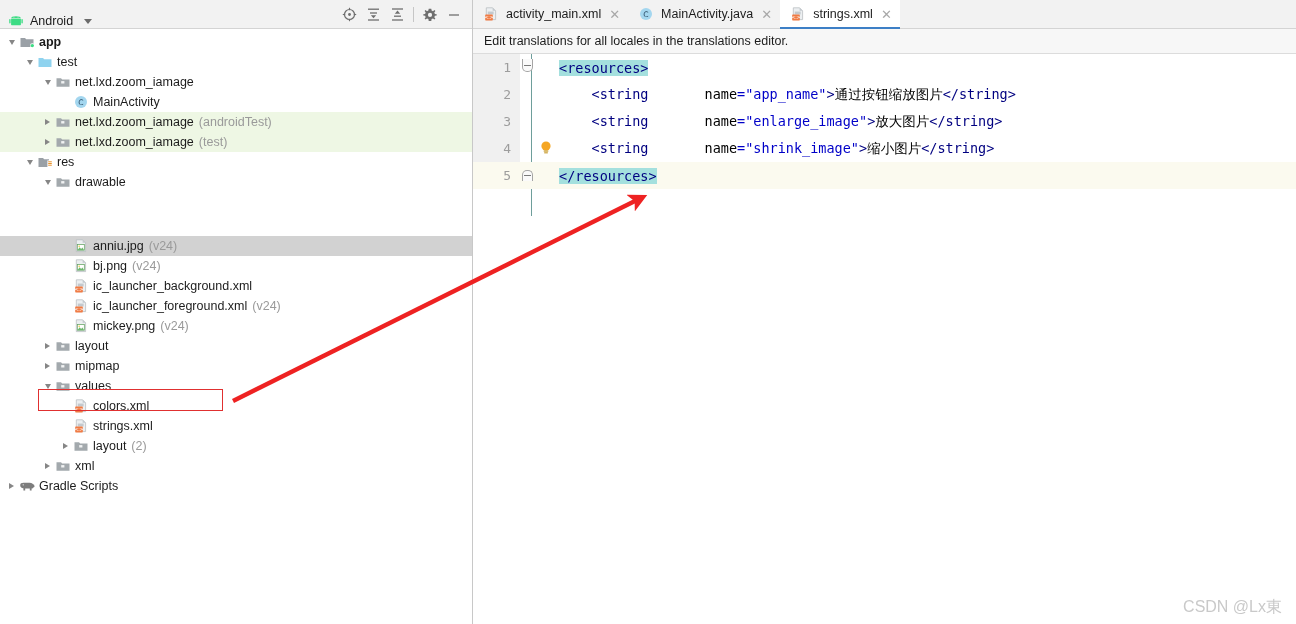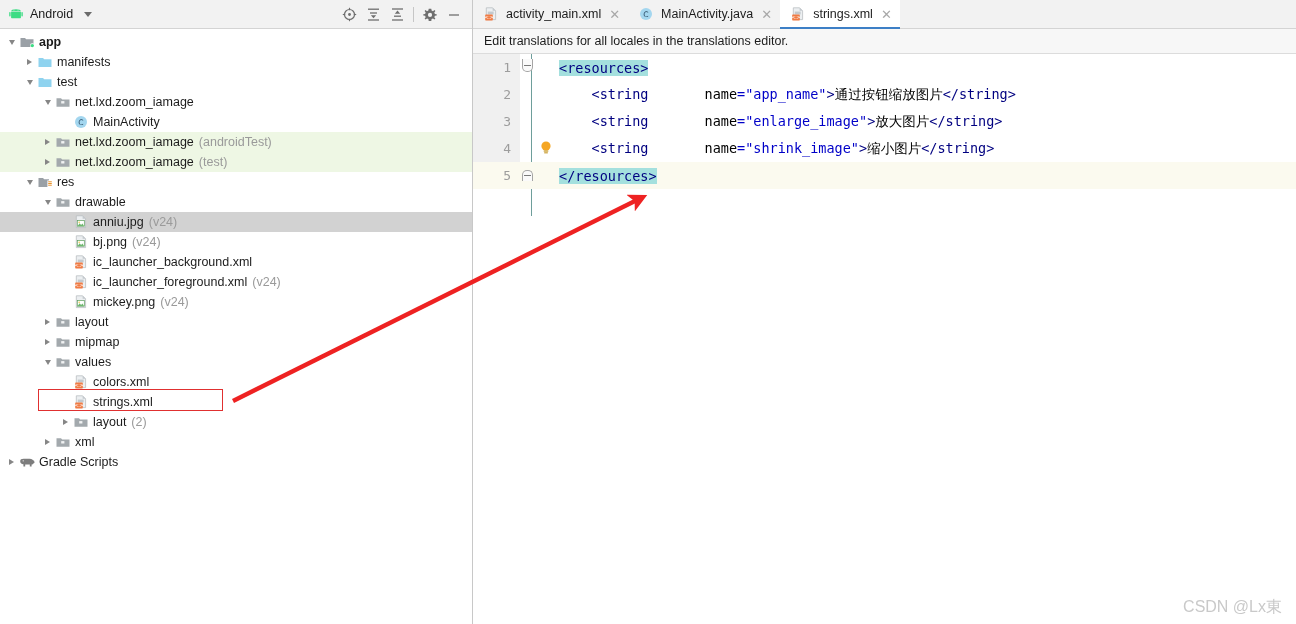--- a/index.html
+++ b/index.html
@@ -24,21 +24,21 @@
     width: 473px; height: 624px;
     background: #ffffff;
     border-right: 1px solid #c8c8c8;
   }
 
   #panel-header {
     position: relative;
     height: 29px;
     background: #f2f2f2;
     border-bottom: 1px solid #d4d4d4;
-    display: flex; align-items: center;
+    display: flex; align-items: flex-end;
   }
   .panel-title-group {
     display: flex; align-items: center; gap: 7px;
     padding-left: 9px;
   }
   .panel-title-text {
     font-size: 12.5px; color: #1a1a1a;
   }
   .android-bot-icon { width: 14px; height: 11px; display: block; }
   .chevron-down-small {
@@ -73,21 +73,21 @@
   .tree-row {
     position: relative;
     height: 20px;
     display: flex; align-items: center;
     font-size: 12.5px;
     color: #1c1c1c;
     white-space: nowrap;
     cursor: default;
   }
   .tree-row.hl-green { background: #eef7e4; }
-  .tree-row.hl-select { background: #d2d2d2; }
+  .tree-row.hl-select { background: #d2d2d2; margin-top: 44px; }
   .tree-arrow {
     width: 13px; height: 20px;
     display: flex; align-items: center; justify-content: center;
     flex: 0 0 13px;
   }
   .arrow-right {
     width: 0; height: 0;
     border-top: 3.6px solid transparent;
     border-bottom: 3.6px solid transparent;
     border-left: 5px solid #868686;
@@ -313,32 +313,20 @@
               <path d="M0.5 2 L5 2 L6.2 3.3 L13.5 3.3 L13.5 11 L0.5 11 Z" fill="#9aa0a6"></path>
               <circle cx="12.3" cy="9.6" r="2.3" fill="#ffffff"></circle>
               <circle cx="12.3" cy="9.6" r="1.7" fill="#3ddc84"></circle>
             </svg>
           </span>
           <span class="tree-label bold">app</span>
         </div>
         <div class="tree-row">
           <span style="flex: 0 0 23px; height: 20px;"></span>
           <span class="tree-arrow">
-            <span class="arrow-right"></span>
-          </span>
-          <span class="tree-icon">
-            <svg width="15" height="13" viewBox="0 0 15 13">
-              <path d="M0.5 2 L5 2 L6.2 3.3 L13.5 3.3 L13.5 11 L0.5 11 Z" fill="#8fd3ef"></path>
-            </svg>
-          </span>
-          <span class="tree-label">manifests</span>
-        </div>
-        <div class="tree-row">
-          <span style="flex: 0 0 23px; height: 20px;"></span>
-          <span class="tree-arrow">
             <span class="arrow-down"></span>
           </span>
           <span class="tree-icon">
             <svg width="15" height="13" viewBox="0 0 15 13">
               <path d="M0.5 2 L5 2 L6.2 3.3 L13.5 3.3 L13.5 11 L0.5 11 Z" fill="#8fd3ef"></path>
             </svg>
           </span>
           <span class="tree-label">test</span>
         </div>
         <div class="tree-row">

